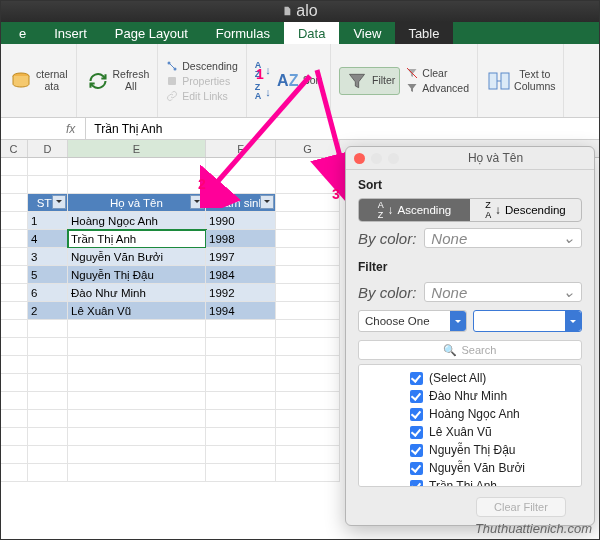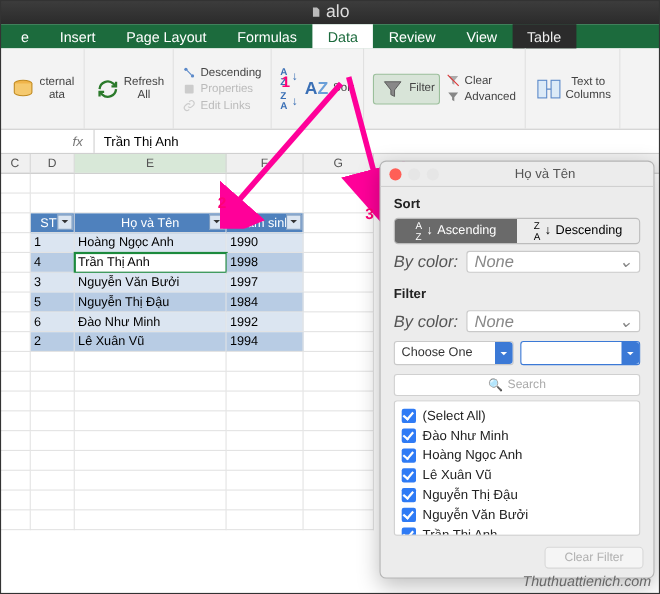--- a/index.html
+++ b/index.html
@@ -68,45 +68,44 @@
   .seg div { flex:1; display:flex; align-items:center; justify-content:center; gap:4px; }
   .seg .on { background:#6a6a6a; color:#fff; }
   .kv { display:flex; align-items:center; gap:8px; padding:4px 12px; font-size:15px; color:#555;font-style:italic;}
   .kv .sel2 { flex:1; height:20px; border:1px solid #c9c9c9; border-radius:3px; background:#fff; display:flex; align-items:center; padding:0 6px; color:#888; justify-content:space-between; }
   .pair { display:flex; gap:6px; padding:4px 12px; }
   .combo { flex:1; height:22px; border:1px solid #c9c9c9; border-radius:3px; background:#fff; display:flex; align-items:center; padding:0 6px; font-size:11.5px; color:#333; justify-content:space-between;}
   .combo .end { width:16px; height:100%; background:#3b79d6; display:flex; align-items:center; justify-content:center; margin-right:-6px; border-top-right-radius:3px; border-bottom-right-radius:3px;}
   .combo .end::after { content:""; width:0;height:0;border:3px solid transparent;border-top-color:#fff; margin-top:3px;}
   .srch { margin:4px 12px; height:20px; border:1px solid #d0d0d0; border-radius:3px; background:#fff; color:#aaa; display:flex; align-items:center; justify-content:center; font-size:11px; gap:4px;}
   .list { margin:0 12px 6px; flex:1; background:#fff; border:1px solid #d0d0d0; border-radius:3px; overflow-y:auto; padding:4px 6px;}
-  .li { display:flex; align-items:center; gap:6px; padding:2px 0; font-size:12px; color:#222;}
+  .li { display:flex; align-items:center; gap:6px; padding:2px 0; font-size:12px; color:#222;margin-left:45px;}
   .cb { width:13px; height:13px; background:#2f7bf5; border-radius:2px; position:relative; }
   .cb::after { content:""; position:absolute; left:3px; top:1px; width:4px; height:7px; border:solid #fff; border-width:0 2px 2px 0; transform:rotate(40deg);}
-  .clrbtn { margin:4px 9px 8px auto; width:90px; text-align:center; font-size:11px; color:#b0b0b0; border:1px solid #d8d8d8; border-radius:4px; padding:3px 0; background:#f5f5f5;}
+  .clrbtn { margin:4px 28px 8px auto; width:90px; text-align:center; font-size:11px; color:#b0b0b0; border:1px solid #d8d8d8; border-radius:4px; padding:3px 0; background:#f5f5f5;}
 
   .watermark { position:absolute; right:8px; bottom:4px; font-style:italic; font-size:13px; color:#666; }
   .border-img { position:absolute; inset:0; border:1px solid #333; pointer-events:none; }
 </style>
 </head>
 <body>
 
 <div class="titlebar">
   <svg viewBox="0 0 24 24">
       <path d="M6 2h9l5 5v15H6z"></path>
     </svg>
   <span>alo</span>
 </div>
 
 <div class="tabs">
   <div class="tab">e</div>
   <div class="tab">Insert</div>
   <div class="tab">Page Layout</div>
   <div class="tab">Formulas</div>
   <div class="tab active">Data</div>
-  <div class="tab">Review</div>
   <div class="tab">View</div>
   <div class="tab dark">Table</div>
 </div>
 
 <div class="ribbon">
   <div class="group">
     <div class="bigbtn">
       <div class="icon-box">
           <svg width="24" height="20" viewBox="0 0 24 20">
             <ellipse cx="12" cy="5" rx="8" ry="3" fill="#f0b44a" stroke="#c08a20"></ellipse>

